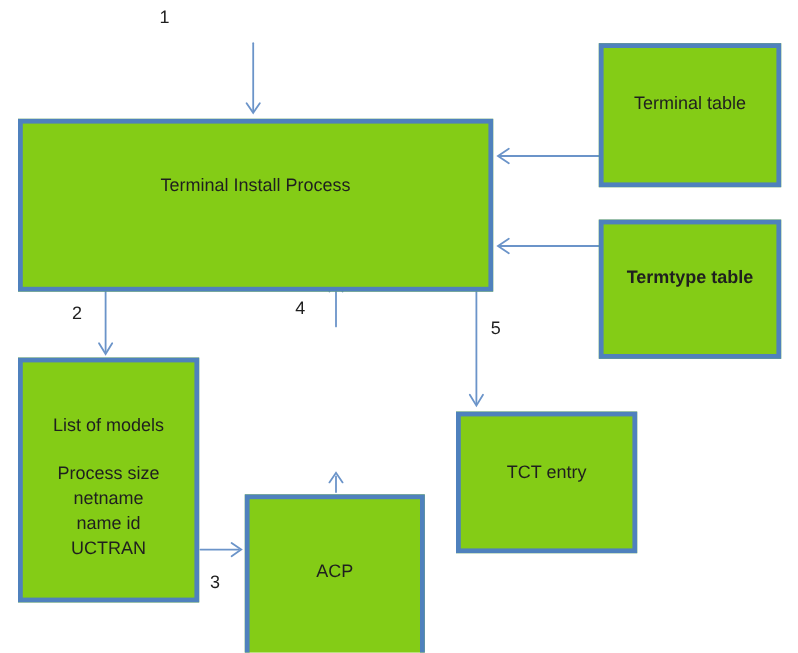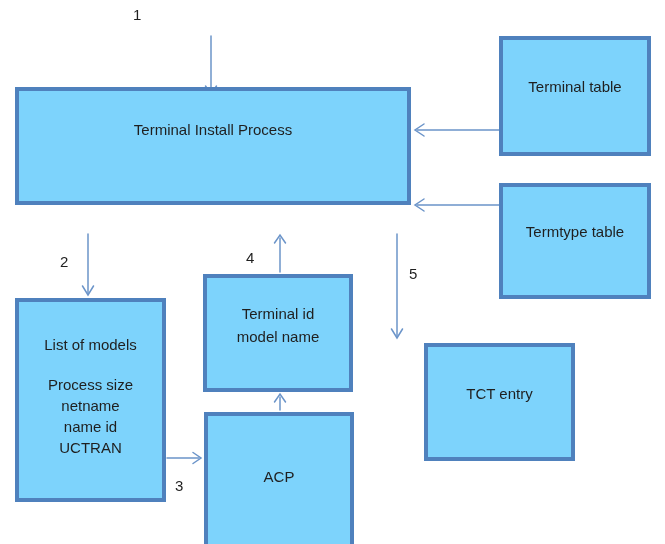--- a/index.html
+++ b/index.html
@@ -15,40 +15,40 @@
   .arrows-layer {
     position: absolute;
     left: 0; top: 0;
     width: 665px; height: 544px;
     pointer-events: none;
   }
   .dbox {
     position: absolute;
     box-sizing: border-box;
     border: 4px solid #4f81bd;
-    background: #7dd3fc;
+    background: #84cc16;
     display: flex;
     flex-direction: column;
     align-items: center;
     justify-content: center;
     text-align: left;
     font-size: 15px;
     line-height: 21px;
   }
-  .box-tip            { left: 15px;  top: 87px;  width: 396px; height: 118px; padding-bottom: 34px; }
+  .box-tip            { left: 15px;  top: 99px;  width: 396px; height: 144px; padding-bottom: 34px; }
   .box-terminal-table { left: 499px; top: 36px;  width: 152px; height: 120px; padding-bottom: 20px; }
-  .box-termtype-table { left: 499px; top: 183px; width: 152px; height: 116px; padding-bottom: 20px; }
+  .box-termtype-table { left: 499px; top: 183px; width: 152px; height: 116px; padding-bottom: 20px; font-weight: bold; }
   .box-list-models    { left: 15px;  top: 298px; width: 151px; height: 204px;
                         justify-content: flex-start; padding-top: 32px; }
   .box-terminal-id    { left: 203px; top: 274px; width: 150px; height: 118px;
                         justify-content: flex-start; padding-top: 24px; line-height: 23px; }
   .box-acp            { left: 204px; top: 412px; width: 150px; height: 140px; padding-bottom: 12px; }
-  .box-tct            { left: 380px; top: 343px; width: 151px; height: 118px; padding-bottom: 18px; margin-left: 44px; }
+  .box-tct            { left: 380px; top: 343px; width: 151px; height: 118px; padding-bottom: 18px; }
   .box-line { display: block; }
-  .gap-after { margin-bottom: 19px; }
+  .gap-after { margin-bottom: 19px; margin-top: 10px; }
   .caption {
     position: absolute;
     font-size: 15px;
     line-height: 18px;
     white-space: nowrap;
   }
   .caption-step1 { left: 133px; top: 6px; display: flex; }
   .caption-step1 .num { margin-right: 16px; }
   .num-label { position: absolute; font-size: 15px; line-height: 18px; }
   .num-2 { left: 60px;  top: 253px; }
@@ -113,24 +113,20 @@
   </div>
 
   <div class="dbox box-list-models">
     <span class="box-line gap-after">List of models</span>
     <span class="box-line">Process size</span>
     <span class="box-line">netname</span>
     <span class="box-line">name id</span>
     <span class="box-line">UCTRAN</span>
   </div>
 
-  <div class="dbox box-terminal-id">
-    <span class="box-line">Terminal id</span>
-    <span class="box-line">model name</span>
-  </div>
 
   <div class="dbox box-acp">
     <span class="box-line">ACP</span>
   </div>
 
   <div class="dbox box-tct">
     <span class="box-line">TCT entry</span>
   </div>
 
   <div class="num-label num-2">2</div>

